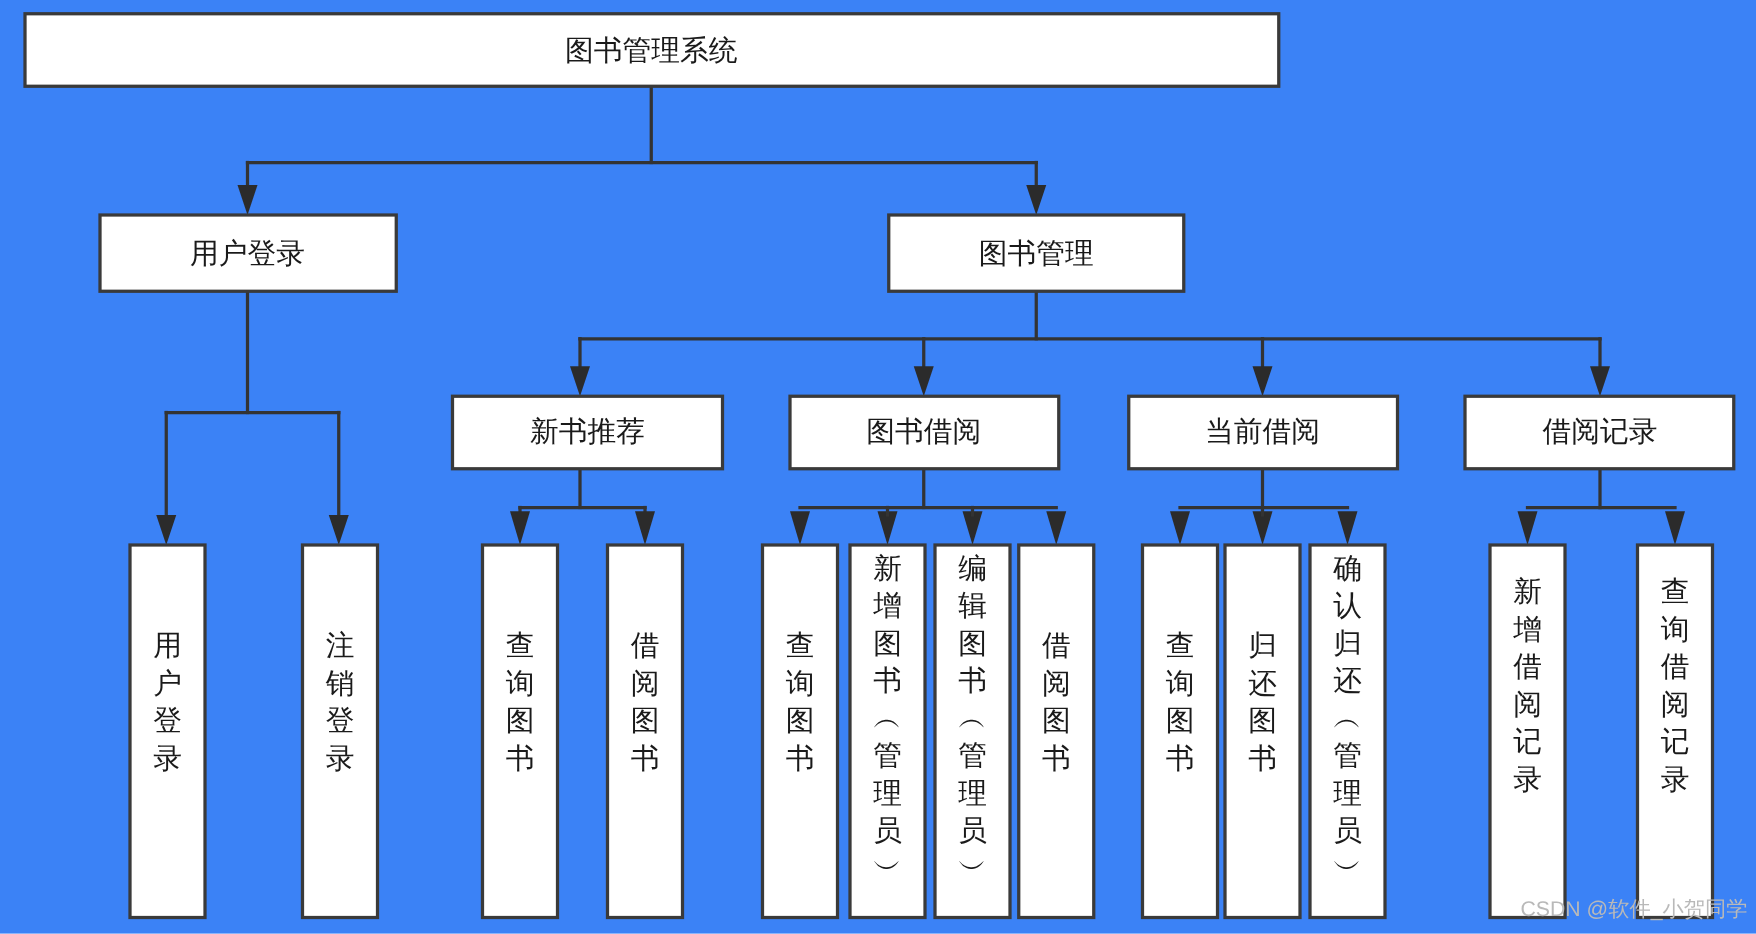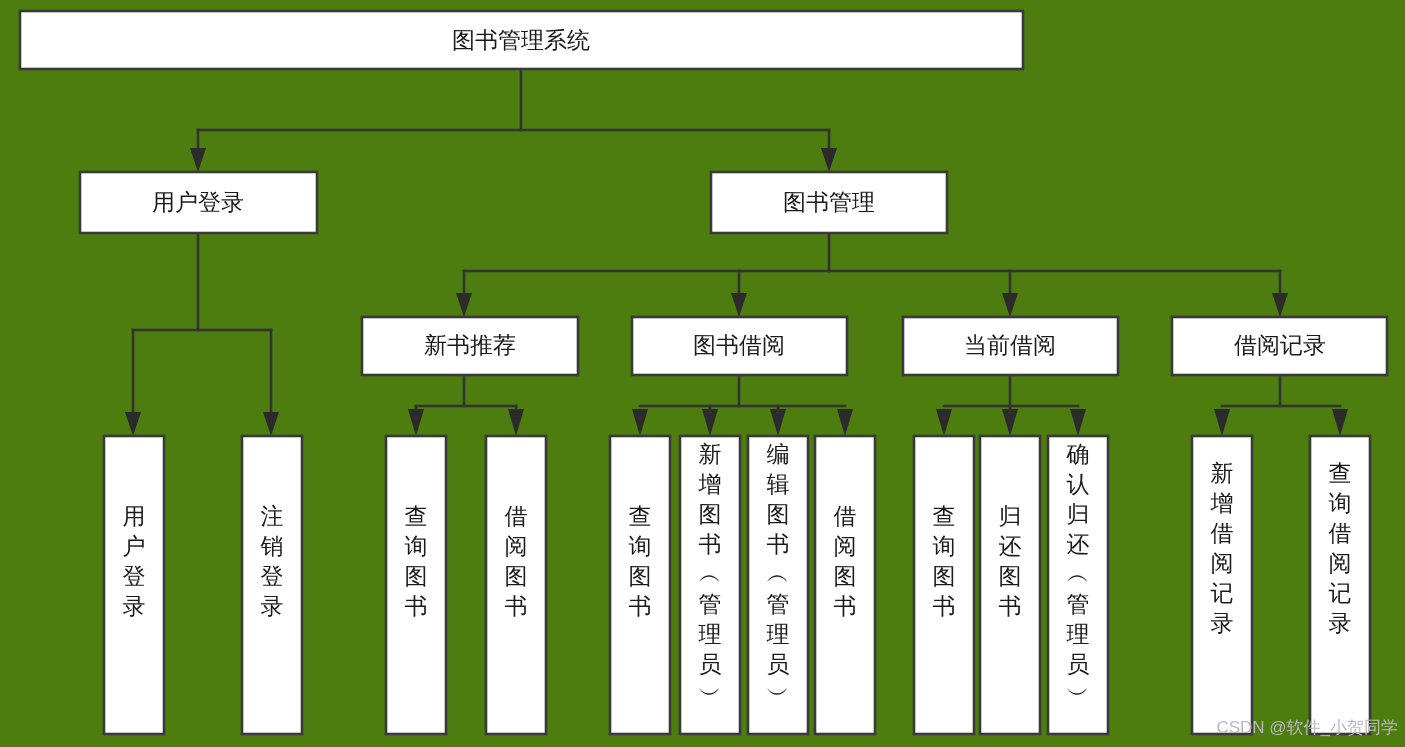--- a/index.html
+++ b/index.html
@@ -8,21 +8,21 @@
     padding: 0;
     background: #ffffff;
   }
   body {
     font-family: "Liberation Sans", "DejaVu Sans", sans-serif;
   }
   #diagram-root {
     position: relative;
     width: 1405px;
     height: 747px;
-    background: #4d7c0f;
+    background: #3b82f6;
     overflow: hidden;
   }
   svg.diagram-canvas {
     position: absolute;
     left: 0;
     top: 0;
     width: 1405px;
     height: 747px;
     display: block;
   }

